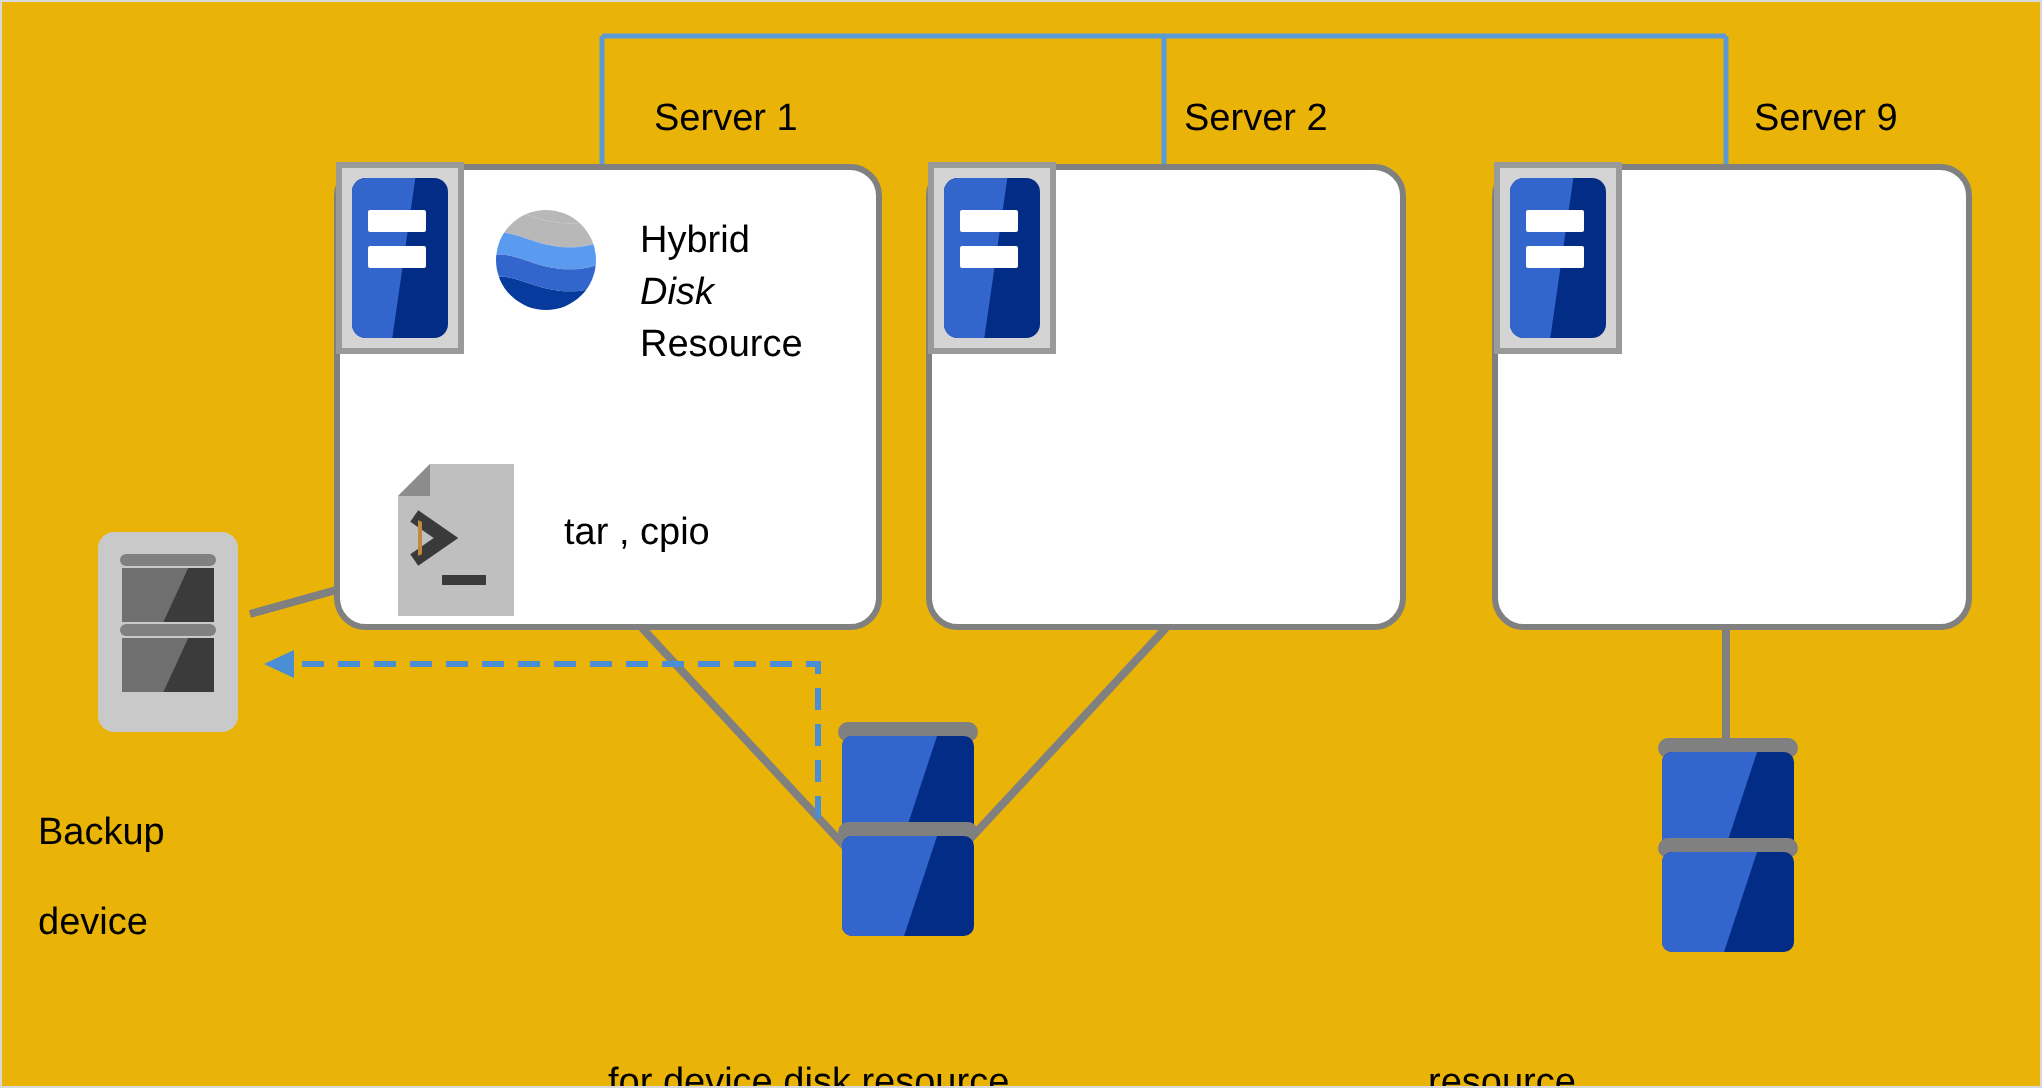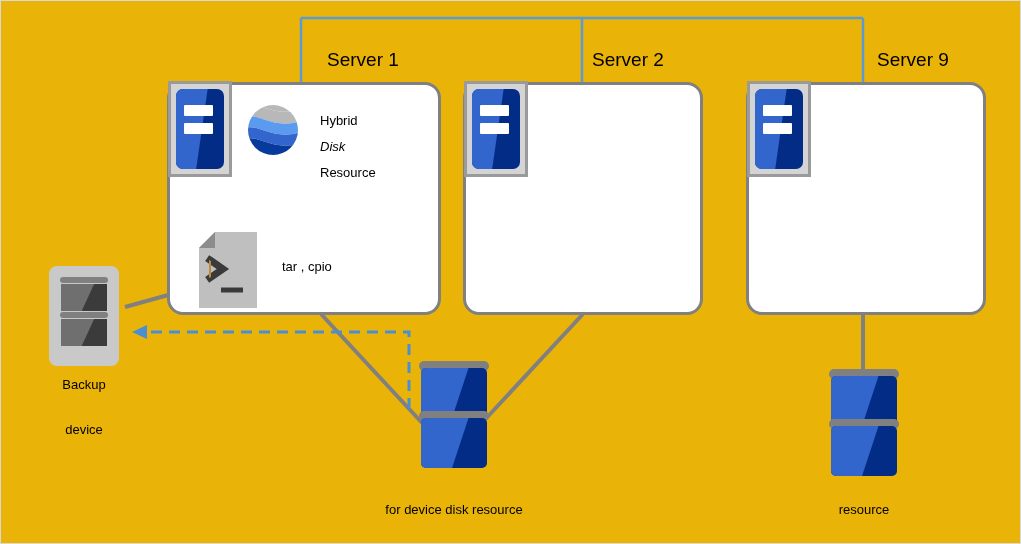--- a/index.html
+++ b/index.html
@@ -22,26 +22,27 @@
   .layer {
     position: absolute;
     left: 0; top: 0;
     width: 1021px;
     height: 544px;
     overflow: visible;
   }
   .lbl {
     position: absolute;
     color: #000000;
-    font-size: 13px;
+    font-size: 19px;
     line-height: 25px;
     white-space: pre;
   }
   .lbl-center {
-    text-align: center;
+    text-align: left;
+    margin-top: 32px;
   }
   .server-title {
     font-size: 19px;
   }
   
   .server-box {
     position: absolute;
     border: 3px solid #808080;
     border-radius: 16px;
     background: #ffffff;

